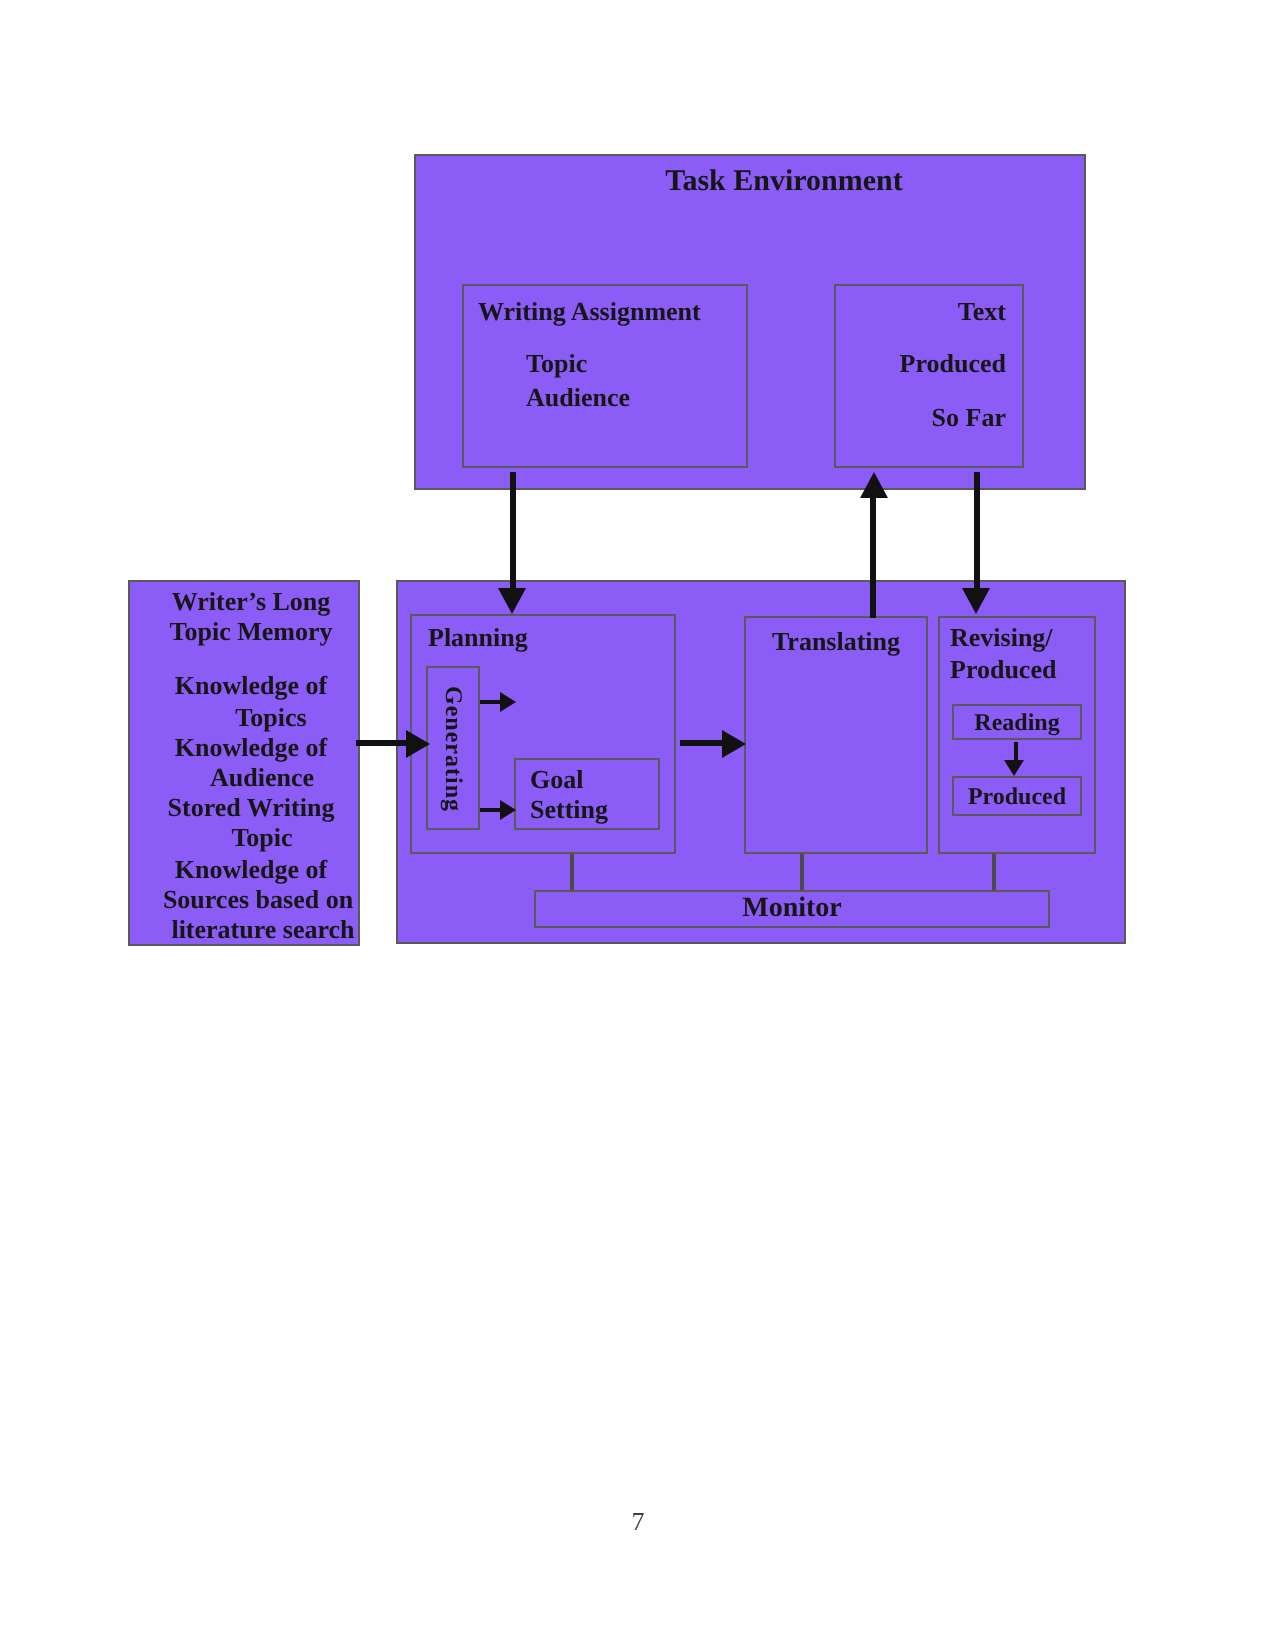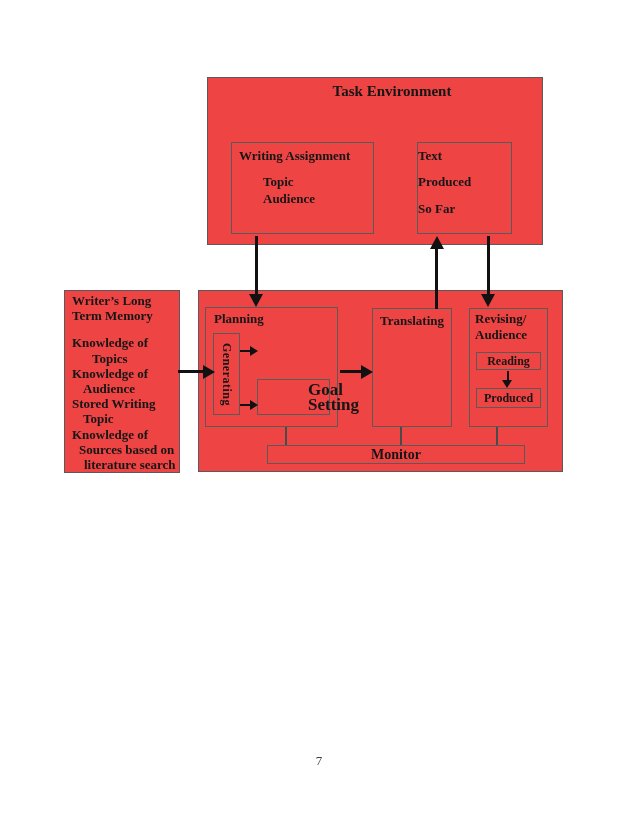--- a/index.html
+++ b/index.html
@@ -8,50 +8,50 @@
     width:638px;height:826px;
     background:#ffffff;
     font-family:"Liberation Serif","DejaVu Serif",serif;
     color:#161616;
     overflow:hidden;
   }
   .box{
     position:absolute;
     border:1.5px solid #5a5a5a;
     box-sizing:border-box;
-    background:#ef4444;
+    background:#8b5cf6;
   }
   .line{position:absolute;background:#111111;}
   .conn{position:absolute;background:#4a4a4a;}
   .head{position:absolute;width:0;height:0;}
   .head-down{border-left:7px solid transparent;border-right:7px solid transparent;border-top:13px solid #111111;}
   .head-up{border-left:7px solid transparent;border-right:7px solid transparent;border-bottom:13px solid #111111;}
   .head-right{border-top:7px solid transparent;border-bottom:7px solid transparent;border-left:12px solid #111111;}
   .head-right-sm{border-top:5px solid transparent;border-bottom:5px solid transparent;border-left:8px solid #111111;}
   .head-down-sm{border-left:5px solid transparent;border-right:5px solid transparent;border-top:8px solid #111111;}
   .center{display:flex;align-items:center;justify-content:center;}
   .pre{white-space:pre-line;}
   
   .te-title{position:absolute;left:0;right:0;top:5px;text-align:center;padding-left:34px;font-size:15px;font-weight:bold;}
   .wa-title{margin:5px 0 0 7px;font-size:13px;font-weight:bold;}
   .wa-item{margin:1px 0 0 31px;font-size:13px;font-weight:bold;}
   .wa-item.first{margin-top:10px;}
-  .tp-line{position:absolute;left:0;right:8px;text-align:left;font-size:13px;font-weight:bold;}
+  .tp-line{position:absolute;left:0;right:8px;text-align:right;font-size:13px;font-weight:bold;}
   
-  .ltm{padding:2px 0 0 7px;font-size:13px;line-height:15.2px;font-weight:bold;}
+  .ltm{padding:2px 0 0 7px;font-size:13px;line-height:15.2px;font-weight:bold;text-align:center;}
   .ltm-gap{height:12px;}
   .ind8{padding-left:8px;margin-left:12px;}
   .ind11{padding-left:11px;}
   .ind7{padding-left:7px;}
   .ind12{padding-left:12px;}
   
   .pl-title{margin:3px 0 0 8px;font-size:13px;font-weight:bold;}
   .gen{writing-mode:vertical-rl;font-size:12px;font-weight:bold;letter-spacing:0.5px;}
   .org-label{font-size:13px;font-weight:bold;}
-  .goal-label{padding:2px 0 0 7px;font-size:17px;line-height:15px;font-weight:bold;margin-left:43px;}
+  .goal-label{padding:2px 0 0 7px;font-size:13px;line-height:15px;font-weight:bold;}
   .tr-title{position:absolute;left:0;right:0;top:4px;text-align:center;font-size:13px;font-weight:bold;}
   .rv-title{margin:2px 0 0 5px;font-size:13px;line-height:16px;font-weight:bold;}
   .sm-label{font-size:12px;font-weight:bold;}
   .mon-label{font-size:14px;font-weight:bold;}
   .page-num{position:absolute;left:299px;top:753px;width:40px;text-align:center;font-size:13px;color:#3f3f3f;}
 </style>
 </head>
 <body>
 
 <div class="page">
@@ -67,21 +67,21 @@
 
     <div class="box" style="left:209px;top:64px;width:95px;height:92px;">
       <div class="tp-line" style="top:5px;">Text</div>
       <div class="tp-line" style="top:31px;">Produced</div>
       <div class="tp-line" style="top:58px;">So Far</div>
     </div>
   </div>
 
   <div class="box ltm" style="left:64px;top:290px;width:116px;height:183px;">
     <div>Writer’s Long</div>
-    <div>Term Memory</div>
+    <div>Topic Memory</div>
     <div class="ltm-gap"></div>
     <div>Knowledge of</div>
     <div class="ind8">Topics</div>
     <div>Knowledge of</div>
     <div class="ind11">Audience</div>
     <div>Stored Writing</div>
     <div class="ind11">Topic</div>
     <div>Knowledge of</div>
     <div class="ind7">Sources based on</div>
     <div class="ind12">literature search</div>
@@ -102,27 +102,27 @@
 Setting</div>
       </div>
 
       <div class="line" style="left:34px;top:42px;width:11px;height:2px;"></div>
       <div class="head head-right-sm" style="left:44px;top:38px;"></div>
 
       <div class="line" style="left:34px;top:96px;width:11px;height:2px;"></div>
       <div class="head head-right-sm" style="left:44px;top:92px;"></div>
     </div>
 
-    <div class="box" style="left:173px;top:17px;width:80px;height:119px;">
+    <div class="box" style="left:173px;top:17px;width:92px;height:119px;">
       <div class="tr-title">Translating</div>
     </div>
 
     <div class="box" style="left:270px;top:17px;width:79px;height:119px;">
       <div class="rv-title pre">Revising/
-Audience</div>
+Produced</div>
       <div class="box center" style="left:6px;top:43px;width:65px;height:18px;">
         <span class="sm-label">Reading</span>
       </div>
       <div class="box center" style="left:6px;top:79px;width:65px;height:20px;">
         <span class="sm-label">Produced</span>
       </div>
 
       <div class="line" style="left:37px;top:62px;width:2px;height:10px;"></div>
       <div class="head head-down-sm" style="left:32px;top:71px;"></div>
     </div>

